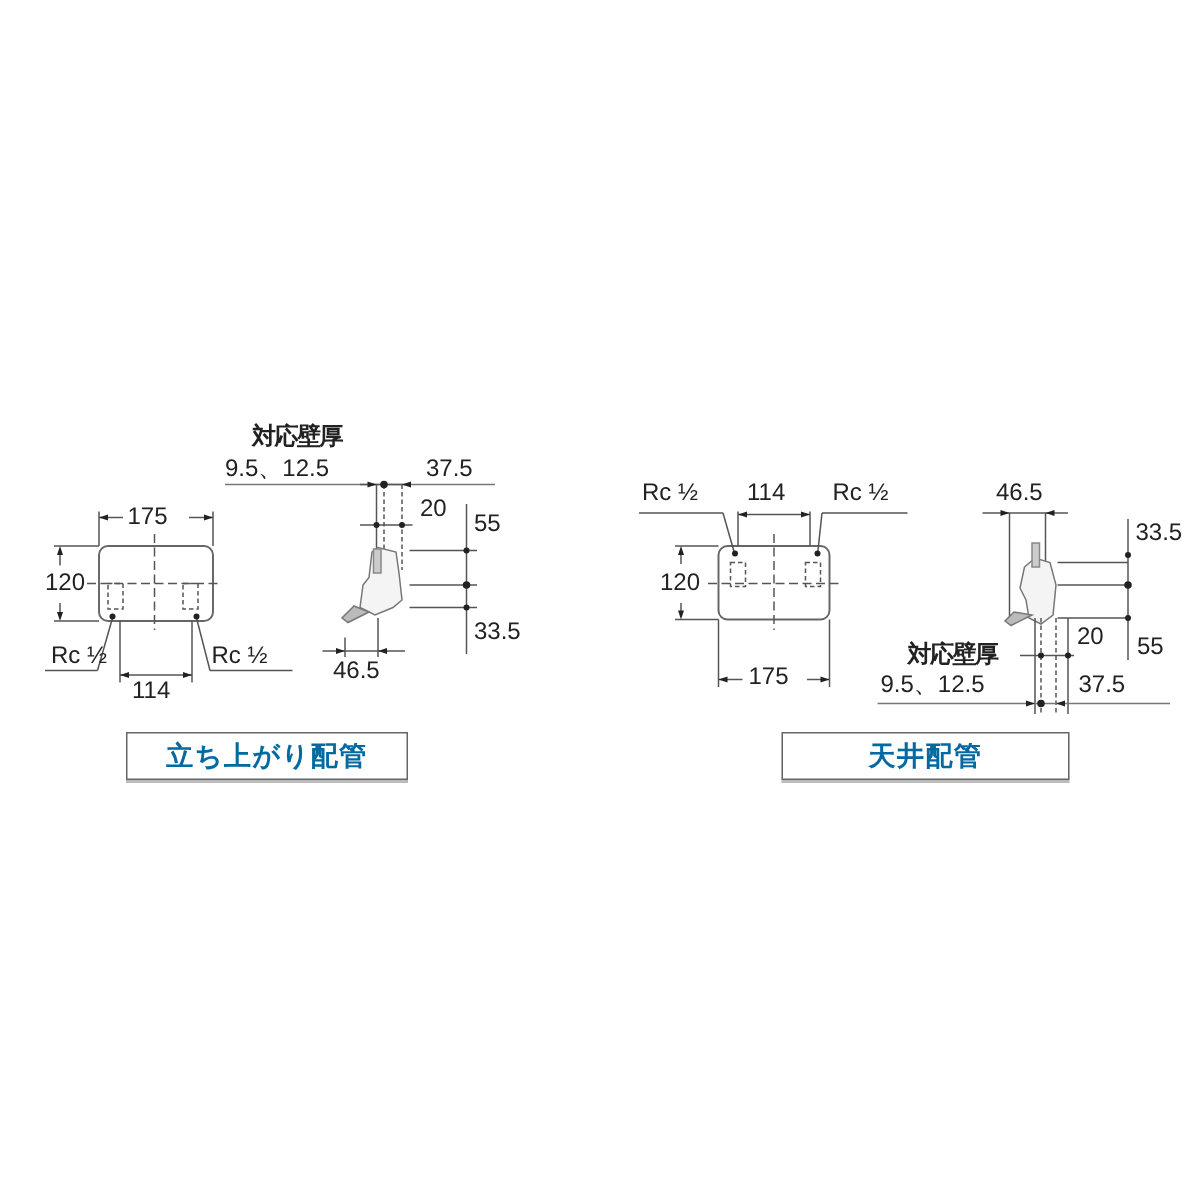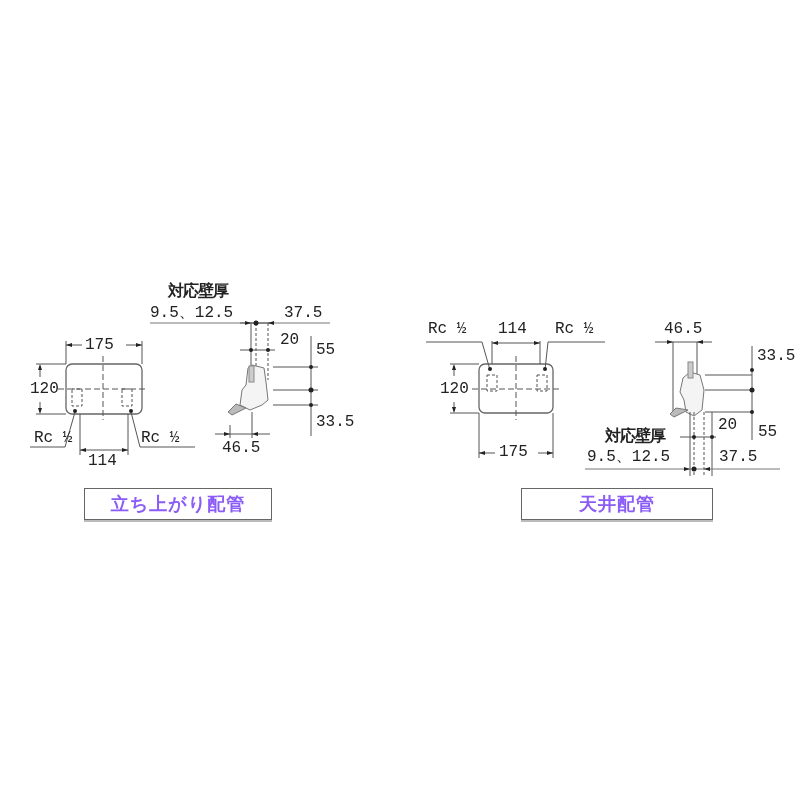--- a/index.html
+++ b/index.html
@@ -1,20 +1,20 @@
 <!DOCTYPE html>
 <html><head>
 <meta charset="utf-8">
 <style>
   html,body{margin:0;padding:0;background:#fff;}
   body{width:800px;height:800px;position:relative;overflow:hidden;font-family:"Liberation Sans","DejaVu Sans",sans-serif;color:#222;}
   svg{position:absolute;left:0;top:0;}
-  .lbl{position:absolute;font-size:16px;color:#222;white-space:nowrap;line-height:1;font-family:Liberation Mono, monospace;}
+  .lbl{position:absolute;font-size:16px;color:#222;white-space:nowrap;line-height:1;}
   .jp{font-family:"DejaVu Sans",sans-serif;font-weight:bold;letter-spacing:-1px;margin-left:18px;}
-  .caption{position:absolute;border:1.5px solid #666;background:#fff;display:flex;align-items:center;justify-content:center;font-family:"DejaVu Sans",sans-serif;font-weight:bold;font-size:18px;color:#8b5cf6;letter-spacing:1px;box-shadow:0 2px 0 #bbb;}
+  .caption{position:absolute;border:1.5px solid #666;background:#fff;display:flex;align-items:center;justify-content:center;font-family:"DejaVu Sans",sans-serif;font-weight:bold;font-size:18px;color:#0369a1;letter-spacing:1px;box-shadow:0 2px 0 #bbb;}
 </style>
 </head>
 <body>
 
 <svg width="800" height="800" viewBox="0 0 800 800">
   <g stroke="#555" stroke-width="1" fill="none">
 
     <g>
       <rect x="66" y="364" width="76" height="50" rx="6" stroke="#666" stroke-width="1.3"></rect>
       <line x1="103" y1="356" x2="103" y2="420" stroke-dasharray="6,3"></line>

